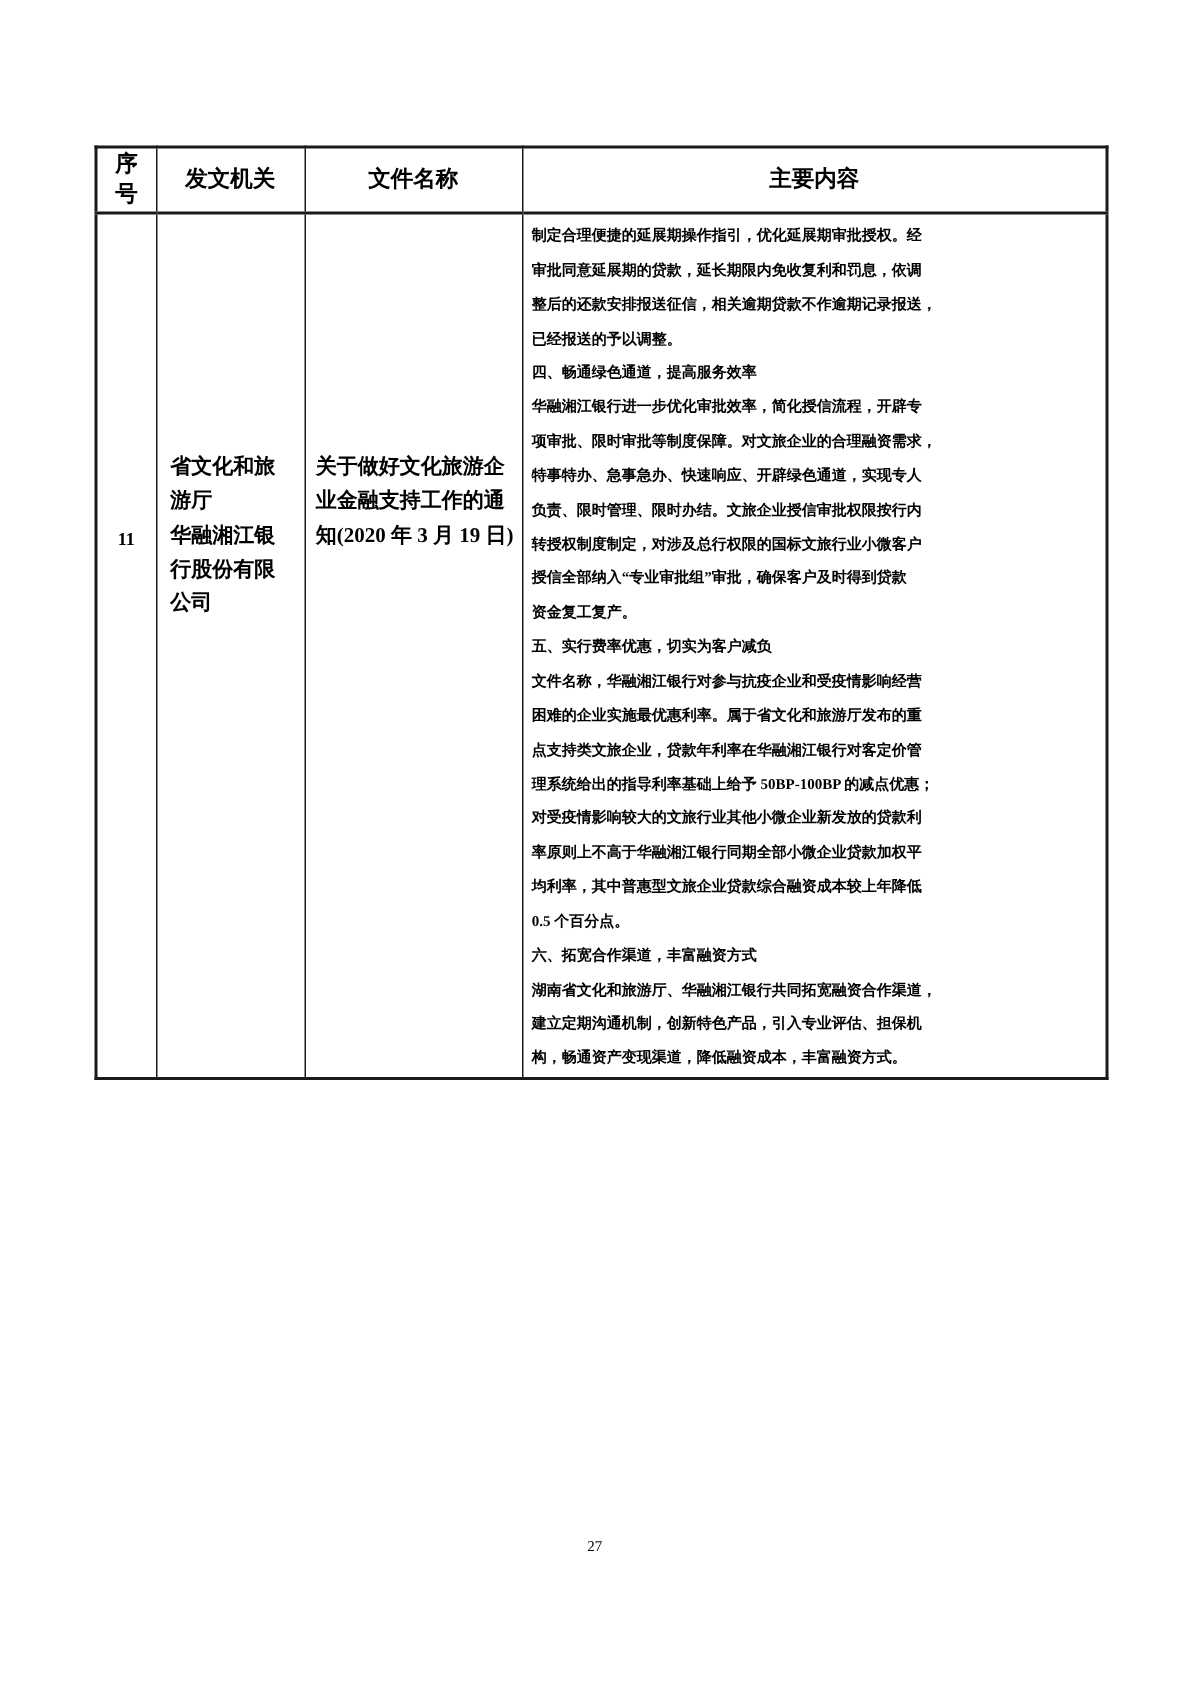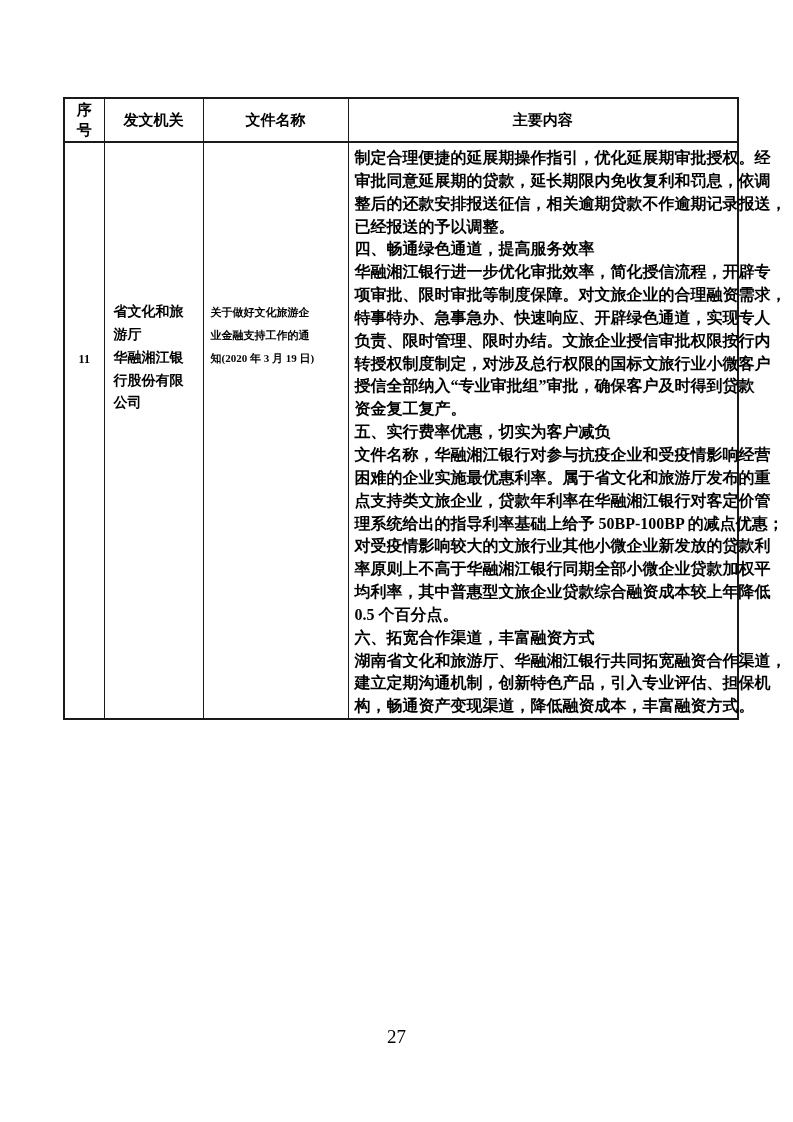--- a/index.html
+++ b/index.html
@@ -57,37 +57,37 @@
     font-size: 12px;
     line-height: 22.8px;
   }
   td.cell-agency {
     padding: 158px 4px 0 9px;
     font-size: 14px;
     margin-top: 36px;
   }
   td.cell-title {
     padding: 158px 3px 0 7px;
-    font-size: 11px;
+    font-size: 14px;
   }
   td.cell-content {
     padding: 4px 5px 0 6px;
-    font-size: 16px;
+    font-size: 10px;
   }
   .line {
     line-height: 22.84px;
     white-space: nowrap;
   }
   .page-number {
     position: absolute;
     left: 0;
     top: 1026px;
     width: 793px;
     text-align: center;
-    font-size: 19px;
+    font-size: 10px;
     font-weight: 400;
   }
 </style>
 </head>
 <body>
 
 <div class="page">
 
   <table class="doc-table">
     <colgroup>

